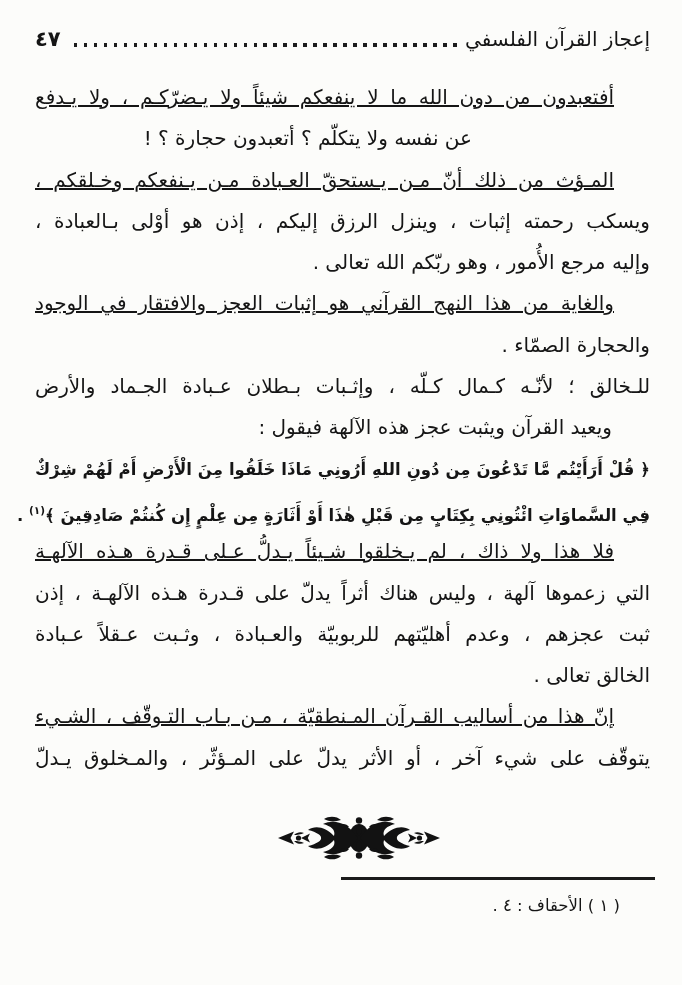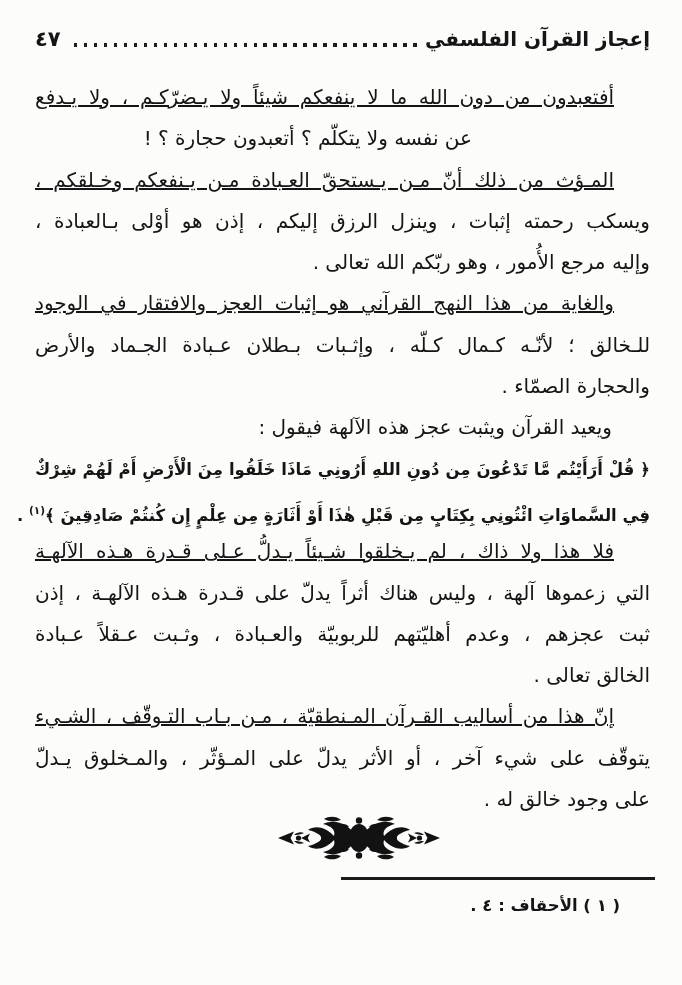--- a/index.html
+++ b/index.html
@@ -15,21 +15,21 @@
     color:#151515;
     direction:rtl;
     overflow:hidden;
   }
   
   .header{
     position:absolute;top:24px;right:32px;left:35px;
     display:flex;flex-direction:row;align-items:flex-end;
   }
   .page-title{
-    font-size:20px;font-weight:700;letter-spacing:0;
+    font-size:20px;font-weight:400;letter-spacing:0;
     white-space:nowrap;line-height:30px;
   }
   .leader{
     flex:1;height:4px;margin:0 8px 7px 8px;
     background-image:repeating-linear-gradient(to left,#1d1d1d 0 3.5px,transparent 3.5px 10px);
   }
   .page-number{
     font-size:21px;font-weight:700;white-space:nowrap;line-height:30px;
   }
   
@@ -59,21 +59,21 @@
     position:absolute;top:815px;left:50%;
     transform:translateX(-50%) translateX(18px);
   }
   
   .footnote-separator{
     position:absolute;top:877px;right:27px;
     width:314px;height:2.5px;background:#1b1b1b;
   }
   .footnote{
     position:absolute;top:889px;right:62px;
-    font-size:16.5px;font-weight:700;line-height:34px;
+    font-size:16.5px;font-weight:400;line-height:34px;
   }
 </style>
 </head>
 <body>
 
 <div class="page">
 
   <div class="header">
     <span class="page-title">إعجاز القرآن الفلسفي</span>
     <span class="leader"></span>
@@ -88,22 +88,22 @@
     </div>
 
     <div>
       <div class="line first">المـؤث من ذلك أنّ مـن يـستحقّ العـبادة مـن يـنفعكم وخـلقكم ،</div>
       <div class="line">ويسكب رحمته إثبات ، وينزل الرزق إليكم ، إذن هو أوْلى بـالعبادة ،</div>
       <div class="line last">وإليه مرجع الأُمور ، وهو ربّكم الله تعالى .</div>
     </div>
 
     <div>
       <div class="line first">والغاية من هذا النهج القرآني هو إثبات العجز والافتقار في الوجود</div>
+      <div class="line last">والحجارة الصمّاء .</div>
       <div class="line">للـخالق ؛ لأنّـه كـمال كـلّه ، وإثـبات بـطلان عـبادة الجـماد والأرض</div>
-      <div class="line last">والحجارة الصمّاء .</div>
     </div>
 
     <div>
       <div class="line intro">ويعيد القرآن ويثبت عجز هذه الآلهة فيقول :</div>
     </div>
 
     <div>
       <div class="line verse">﴿ قُلْ أَرَأَيْتُم مَّا تَدْعُونَ مِن دُونِ اللهِ أَرُونِي مَاذَا خَلَقُوا مِنَ الْأَرْضِ أَمْ لَهُمْ شِرْكٌ</div>
       <div class="line verse"><span>فِي السَّماوَاتِ ائْتُونِي بِكِتَابٍ مِن قَبْلِ هٰذَا أَوْ أَثَارَةٍ مِن عِلْمٍ إِن كُنتُمْ صَادِقِينَ ﴾</span><span class="verse-ref">(١)</span><span> .</span></div>
     </div>
@@ -111,21 +111,20 @@
     <div>
       <div class="line first">فلا هذا ولا ذاك ، لم يـخلقوا شـيئاً يـدلُّ عـلى قـدرة هـذه الآلهـة</div>
       <div class="line">التي زعموها آلهة ، وليس هناك أثراً يدلّ على قـدرة هـذه الآلهـة ، إذن</div>
       <div class="line">ثبت عجزهم ، وعدم أهليّتهم للربوبيّة والعـبادة ، وثـبت عـقلاً عـبادة</div>
       <div class="line last">الخالق تعالى .</div>
     </div>
 
     <div>
       <div class="line first">إنّ هذا من أساليب القـرآن المـنطقيّة ، مـن بـاب التـوقّف ، الشـيء</div>
       <div class="line">يتوقّف على شيء آخر ، أو الأثر يدلّ على المـؤثّر ، والمـخلوق يـدلّ</div>
-      <div class="line last">على وجود خالق له .</div>
     </div>
 
   </div>
 
   <div class="ornament">
     <svg width="164" height="46" viewBox="0 0 164 46" xmlns="http://www.w3.org/2000/svg" aria-hidden="true">
       <g fill="#121212">
 
         <ellipse cx="82" cy="23" rx="10" ry="14"></ellipse>
         <circle cx="82" cy="5.5" r="3.2"></circle>

